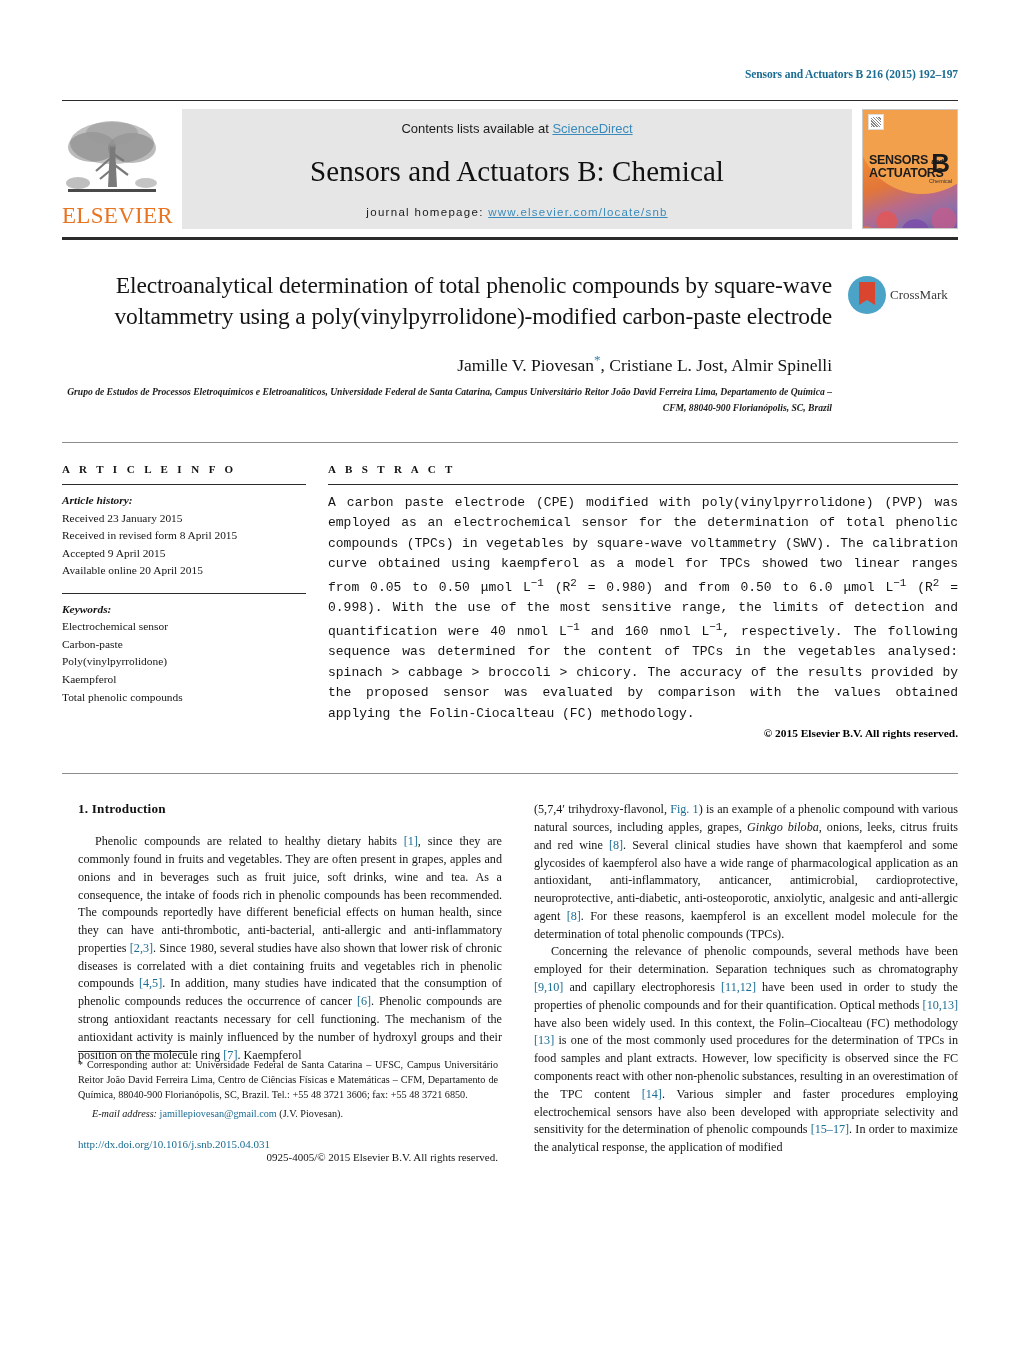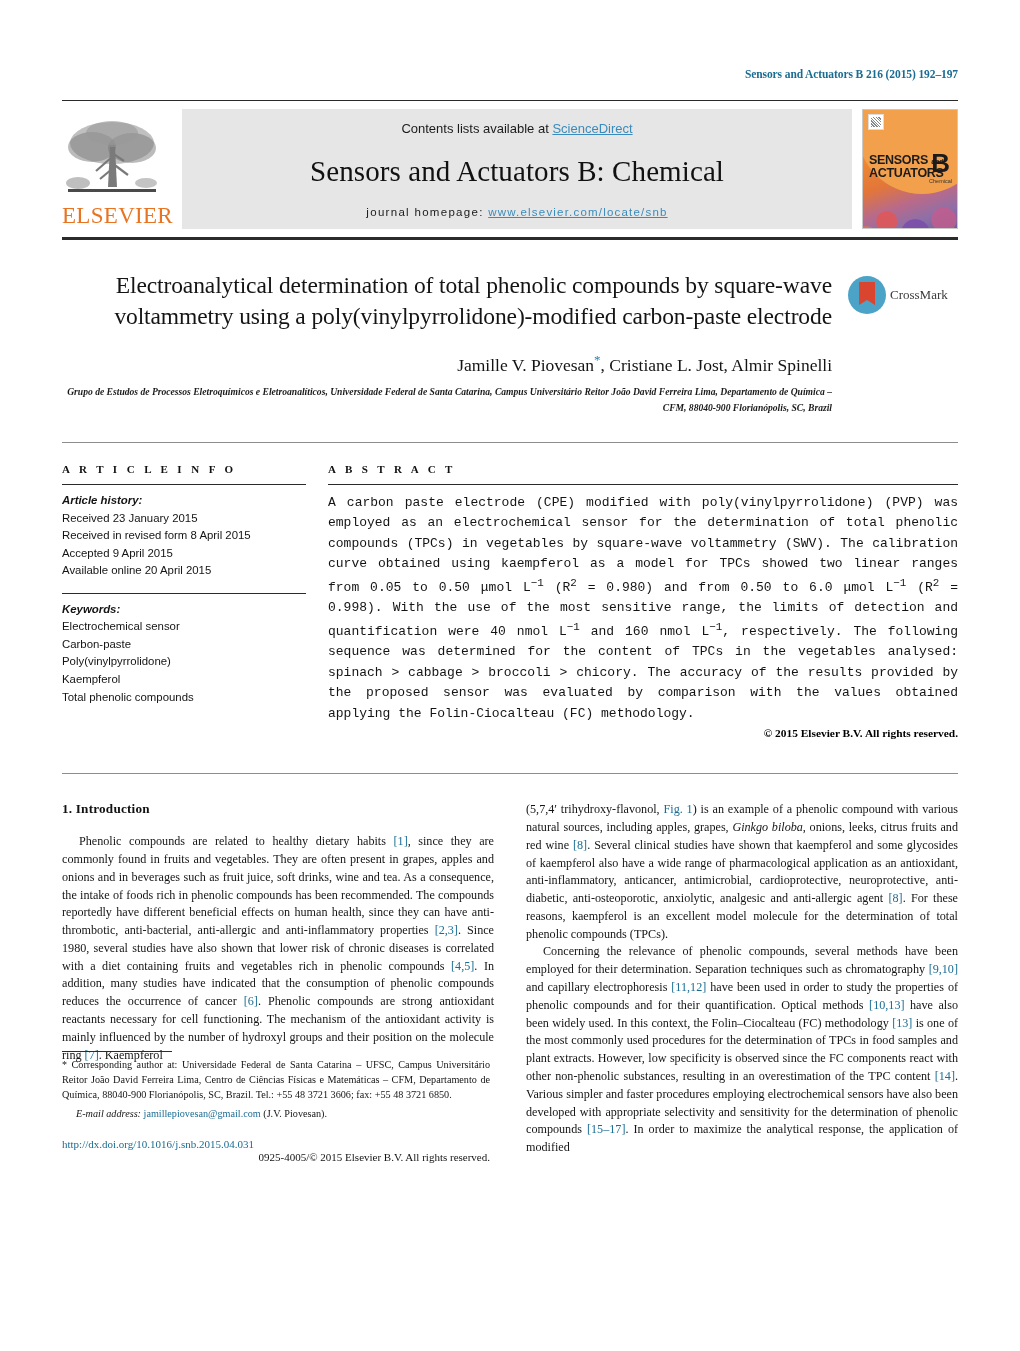--- a/index.html
+++ b/index.html
@@ -192,21 +192,21 @@
 
   .sec-head {
     font-family: "Liberation Serif", serif;
     font-weight: bold;
     font-size: 11px;
     letter-spacing: 3.4px;
     color: #111;
   }
   .hr-under { border-top: 1.5px solid #2b2b2b; margin-top: 9px; }
 
-  .info-group { font-family:Liberation Sans, sans-serif; font-size: 11.4px; line-height: 1.54; margin-top: 7px;}
+  .info-group { font-family:Liberation Serif, serif; font-size: 11.4px; line-height: 1.54; margin-top: 7px;}
   .info-group .lbl { font-style: italic; font-weight: bold; }
   .info-group div { color:#141414; }
   .hr-under2 { border-top: 1.5px solid #2b2b2b; margin-top: 13px; }
 
   .abs-body {
     font-family:Liberation Mono, monospace;
     font-size: 13px;
     line-height: 1.57;
     text-align: justify;
     margin-top: 8px;
@@ -214,20 +214,21 @@
   }
   .copy-line { text-align: right; font-weight: bold; margin-top: 3px; font-size: 11.4px;}
 
   .rule-bot { border-top: 1px solid #8d8d8d; margin-top: 34px; }
 
   
   .body-cols {
     display: flex;
     margin-top: 27px;
     gap: 32px;
+    margin-left: 16px;
   }
   .bcol { flex: 1 1 0; min-width:0; position: relative;}
   h2.secnum {
     font-family:"Liberation Serif",serif;
     font-size: 13.2px; font-weight:bold; margin:0 0 16px 0; color:#111;
     letter-spacing: 0.2px;
   }
   p.body {
     font-family:"Liberation Serif",serif;
     font-size: 12.15px;

